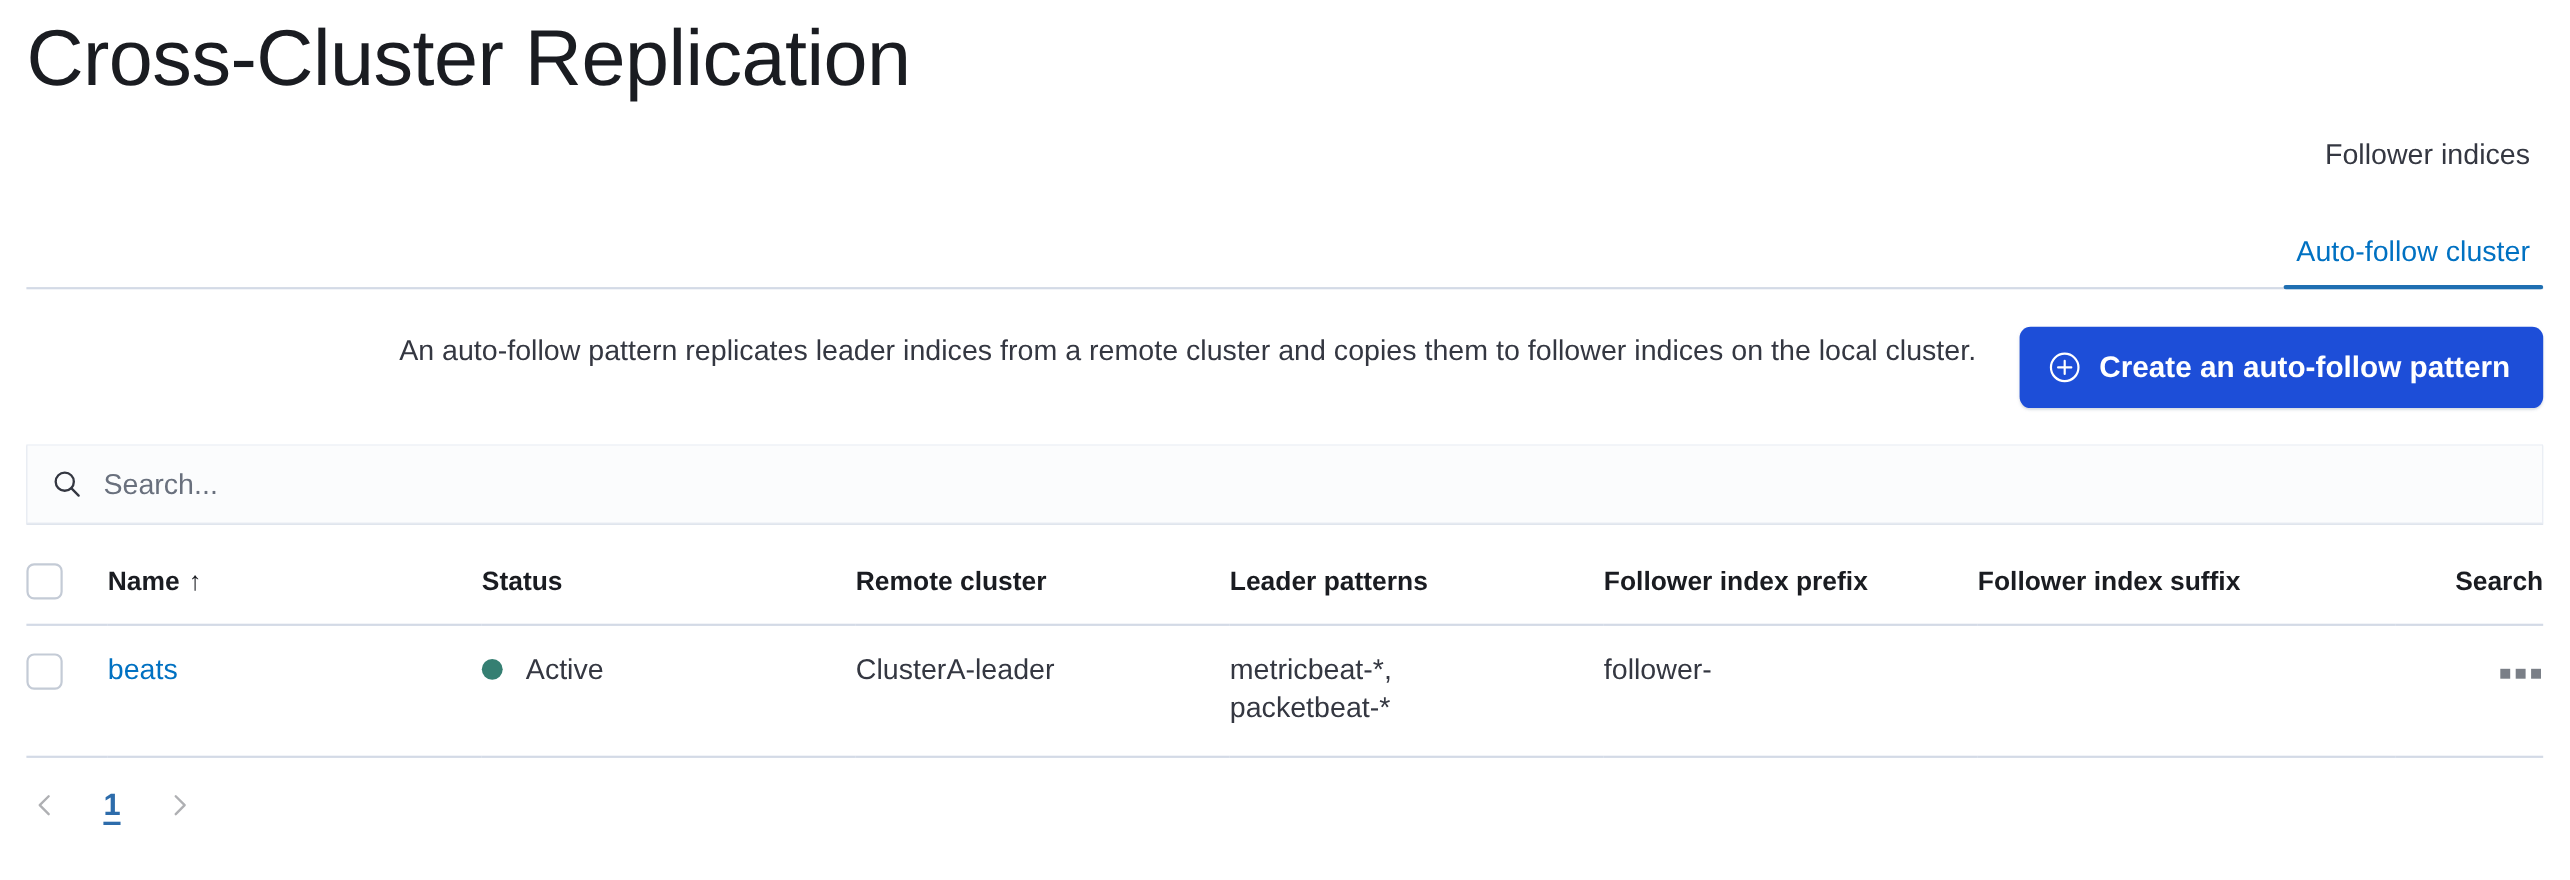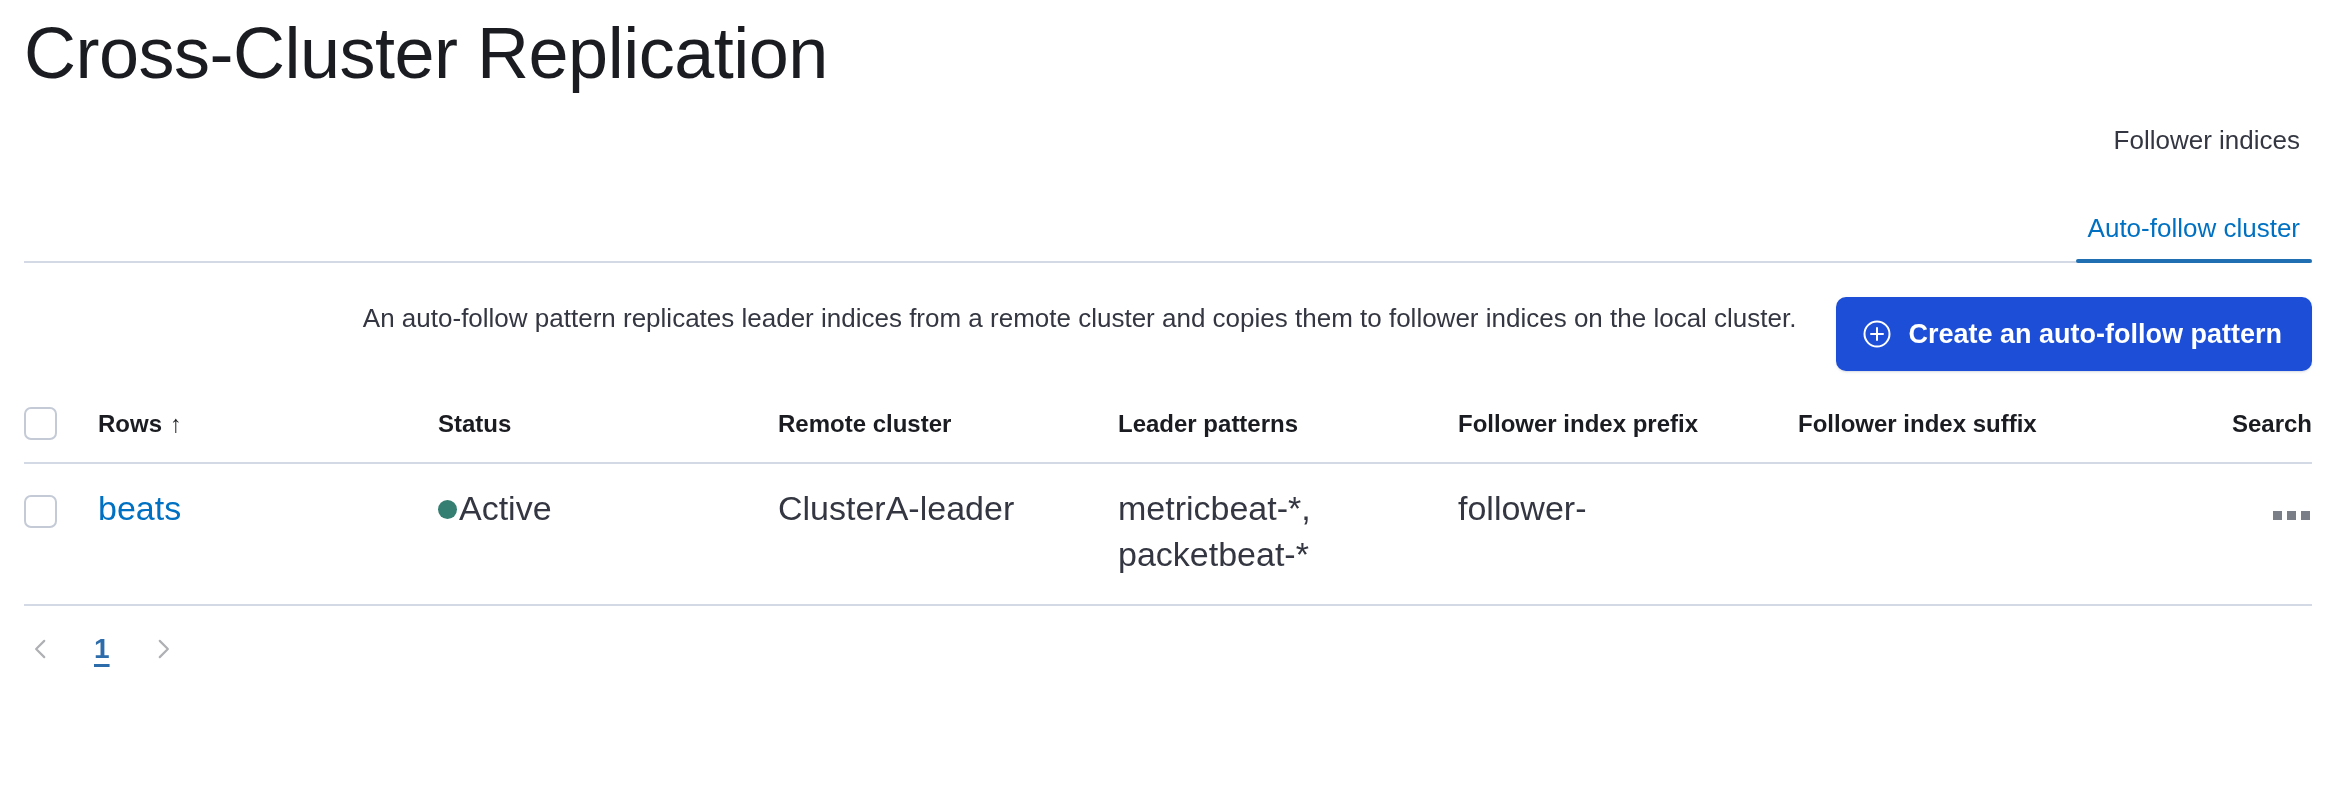--- a/index.html
+++ b/index.html
@@ -167,21 +167,21 @@
     text-align: left;
     font-size: 24px;
     font-weight: 700;
     color: #1a1c21;
     padding: 14px 0 22px 0;
     border-bottom: 2px solid #d3dae6;
     vertical-align: middle;
     white-space: nowrap;
   }
   .table td {
-    font-size: 34px;
+    font-size: 26px;
     color: #343741;
     padding: 22px 0 26px 0;
     border-bottom: 2px solid #d3dae6;
     vertical-align: top;
     line-height: 1.35;
     margin-left: 12px;
   }
   .col-check { width: 74px; }
   .col-name { width: 340px; }
   .col-status { width: 340px; }
@@ -213,21 +213,21 @@
     vertical-align: baseline;
   }
   .name-link {
     color: #0071c2;
     text-decoration: none;
     cursor: pointer;
   }
   .status-cell {
     display: flex;
     align-items: center;
-    gap: 2px;
+    gap: 21px;
   }
   .status-dot {
     width: 19px;
     height: 19px;
     border-radius: 50%;
     background: #357f72;
     flex: 0 0 auto;
     display: inline-block;
   }
   .actions-btn {
@@ -316,29 +316,38 @@
       <span class="plus-icon">
         <svg viewBox="0 0 24 24" width="30" height="30" aria-hidden="true">
           <circle cx="12" cy="12" r="10" fill="none" stroke="#ffffff" stroke-width="1.6"></circle>
           <path d="M12 7.2V16.8M7.2 12H16.8" stroke="#ffffff" stroke-width="1.6" stroke-linecap="round"></path>
         </svg>
       </span>
       <span>Create an auto-follow pattern</span>
     </button>
   </div>
 
+  <div class="search-wrap">
+    <span class="search-icon">
+      <svg viewBox="0 0 24 24" width="30" height="30" aria-hidden="true">
+        <circle cx="10.3" cy="10.3" r="6.6" fill="none" stroke="#343741" stroke-width="1.7"></circle>
+        <path d="M15.2 15.2L20.4 20.4" stroke="#343741" stroke-width="1.7" stroke-linecap="round"></path>
+      </svg>
+    </span>
+    <input class="search-input" type="text" placeholder="Search..." style="">
+  </div>
 
   <table class="table">
     <thead>
       <tr>
         <th class="col-check">
           <span class="checkbox"></span>
         </th>
         <th class="col-name">
-          <span>Rows</span><span class="sort-arrow">↑</span>
+          <span>Name</span><span class="sort-arrow">↑</span>
         </th>
         <th class="col-status">Status</th>
         <th class="col-remote">Remote cluster</th>
         <th class="col-leader">Leader patterns</th>
         <th class="col-prefix">Follower index prefix</th>
         <th class="col-suffix">Follower index suffix</th>
         <th class="col-actions">Search</th>
       </tr>
     </thead>
     <tbody>

